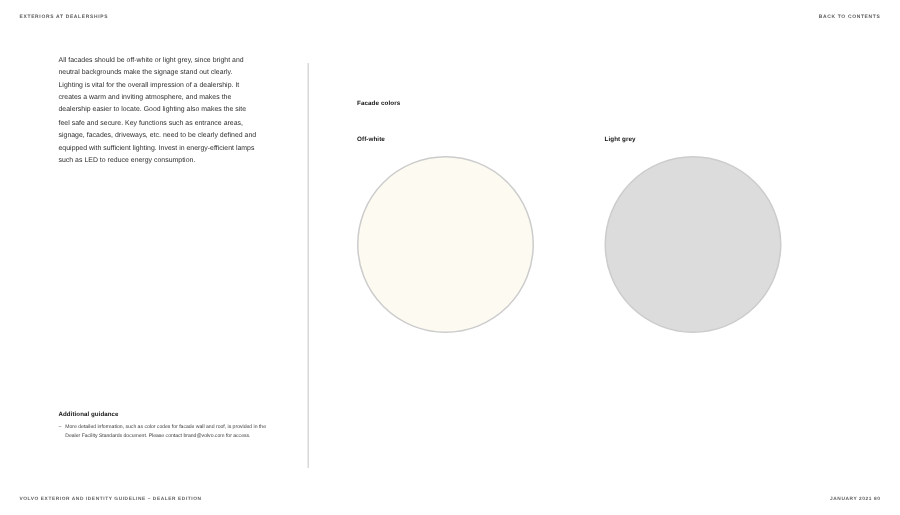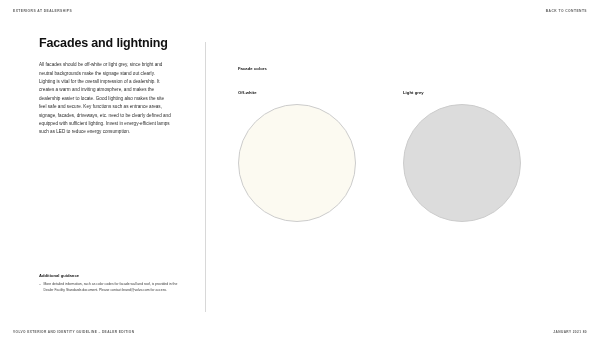--- a/index.html
+++ b/index.html
@@ -181,21 +181,20 @@
 <div class="page">
 
   <div class="topbar">
     <div class="eyebrow">EXTERIORS AT DEALERSHIPS</div>
     <div class="backlink">BACK TO CONTENTS</div>
   </div>
 
   <div class="v-divider"></div>
 
   <div class="left-col">
-    <h1 class="title">Facades and lightning</h1>
     <p class="body-copy">All facades should be off-white or light grey, since bright and neutral backgrounds make the signage stand out clearly. Lighting is vital for the overall impression of a dealership. It creates a warm and inviting atmosphere, and makes the dealership easier to locate. Good lighting also makes the site feel safe and secure. Key functions such as entrance areas, signage, facades, driveways, etc. need to be clearly defined and equipped with sufficient lighting. Invest in energy-efficient lamps such as LED to reduce energy consumption.</p>
   </div>
 
   <div class="guidance">
     <div class="guidance-title">Additional guidance</div>
     <ul class="guidance-list">
       <li class="guidance-item">
         <span class="bullet">–</span>
         <span>More detailed information, such as color codes for facade wall and roof, is provided in the Dealer Facility Standards document. Please contact brand@volvo.com for access.</span>
       </li>

